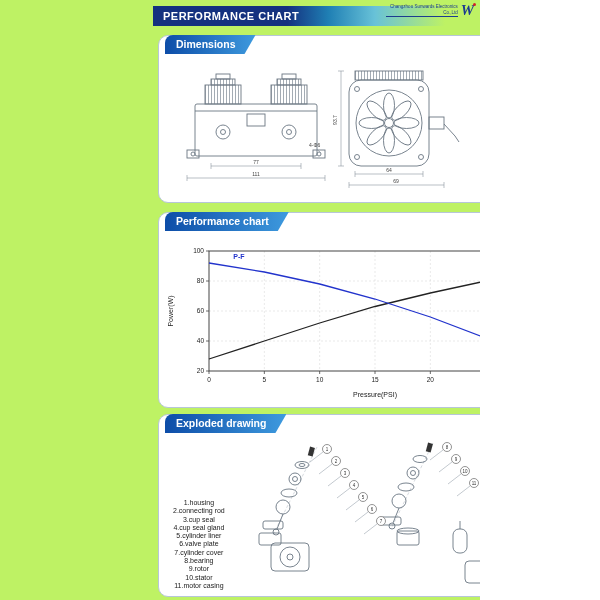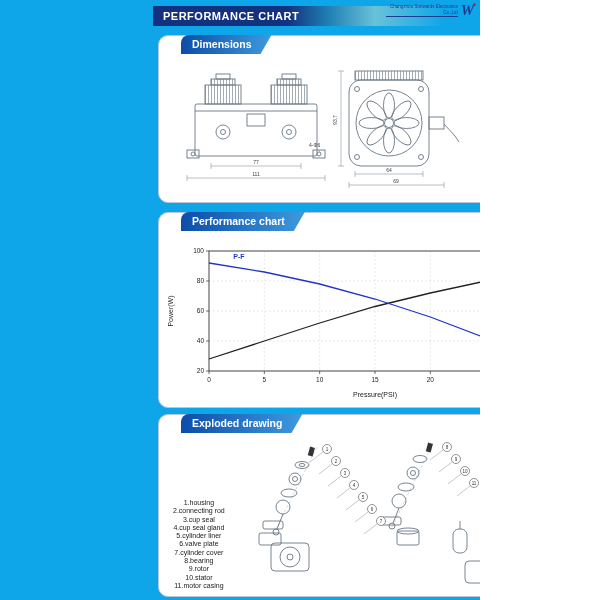--- a/index.html
+++ b/index.html
@@ -1,36 +1,36 @@
 <!DOCTYPE html>
 <html><head>
 <meta charset="utf-8">
 <style>
   html,body{margin:0;padding:0;background:#fff;}
-  .page{position:relative;width:480px;height:600px;background:#0ea5e9;overflow:hidden;
+  .page{position:relative;width:480px;height:600px;background:#bef264;overflow:hidden;
         font-family:"Liberation Sans",sans-serif;}
   svg{font-family:"Liberation Sans",sans-serif;}
 
   
   .header-bar{position:absolute;left:153px;top:6px;width:292px;height:20px;
     background:linear-gradient(90deg,#14317f 0%,#14317f 46%,#1f7fb4 60%,#68c2d8 76%,rgba(255,255,255,0) 100%);}
   .header-title{color:#fff;font-weight:bold;font-size:11px;letter-spacing:.5px;line-height:20px;padding-left:10px;white-space:nowrap;}
   .logo{position:absolute;right:6px;top:3px;display:flex;align-items:center;gap:3px;}
   .logo-company{font-size:4.5px;color:#1c3c8f;text-align:right;line-height:5.5px;width:72px;border-bottom:1px solid #1c3c8f;padding-bottom:1px;}
   .logo-mark{font-size:15px;font-weight:bold;font-style:italic;color:#1c3c8f;font-family:"Liberation Serif",serif;position:relative;line-height:15px;}
   .logo-dot{position:absolute;right:-2px;top:0;width:3px;height:3px;border-radius:50%;background:#d2232a;}
 
   
   .panel{position:absolute;left:158px;width:432px;border:1px solid #b7c6d8;border-radius:10px;background:#fff;}
   #panel-dimensions{top:35px;height:166px;}
   #panel-performance{top:212px;height:194px;}
   #panel-exploded{top:414px;height:181px;text-align:center;}
   .panel-tab{position:absolute;top:-1px;left:6px;height:19px;line-height:19px;padding:0 20px 0 11px;
     background:linear-gradient(90deg,#0d4da8,#3e9ade);color:#fff;font-size:10.5px;font-weight:bold;
-    clip-path:polygon(0 0,100% 0,calc(100% - 11px) 100%,0 100%);border-top-left-radius:8px;white-space:nowrap;margin-left:16px;}
+    clip-path:polygon(0 0,100% 0,calc(100% - 11px) 100%,0 100%);border-top-left-radius:8px;white-space:nowrap;}
   .panel-svg{position:absolute;left:0;top:22px;width:432px;display:block;}
 
   
   .tech{stroke:#6a7682;fill:none;stroke-width:0.9;}
   .dim-line{stroke:#8a949e;stroke-width:0.6;}
   .dim-text{font-size:5px;fill:#444;}
   .callout-leader{stroke:#9aa4ae;stroke-width:0.6;}
 
   
   .parts-list{position:absolute;left:14px;top:84px;font-size:7px;line-height:8.3px;color:#1a1a1a;z-index:2;}

